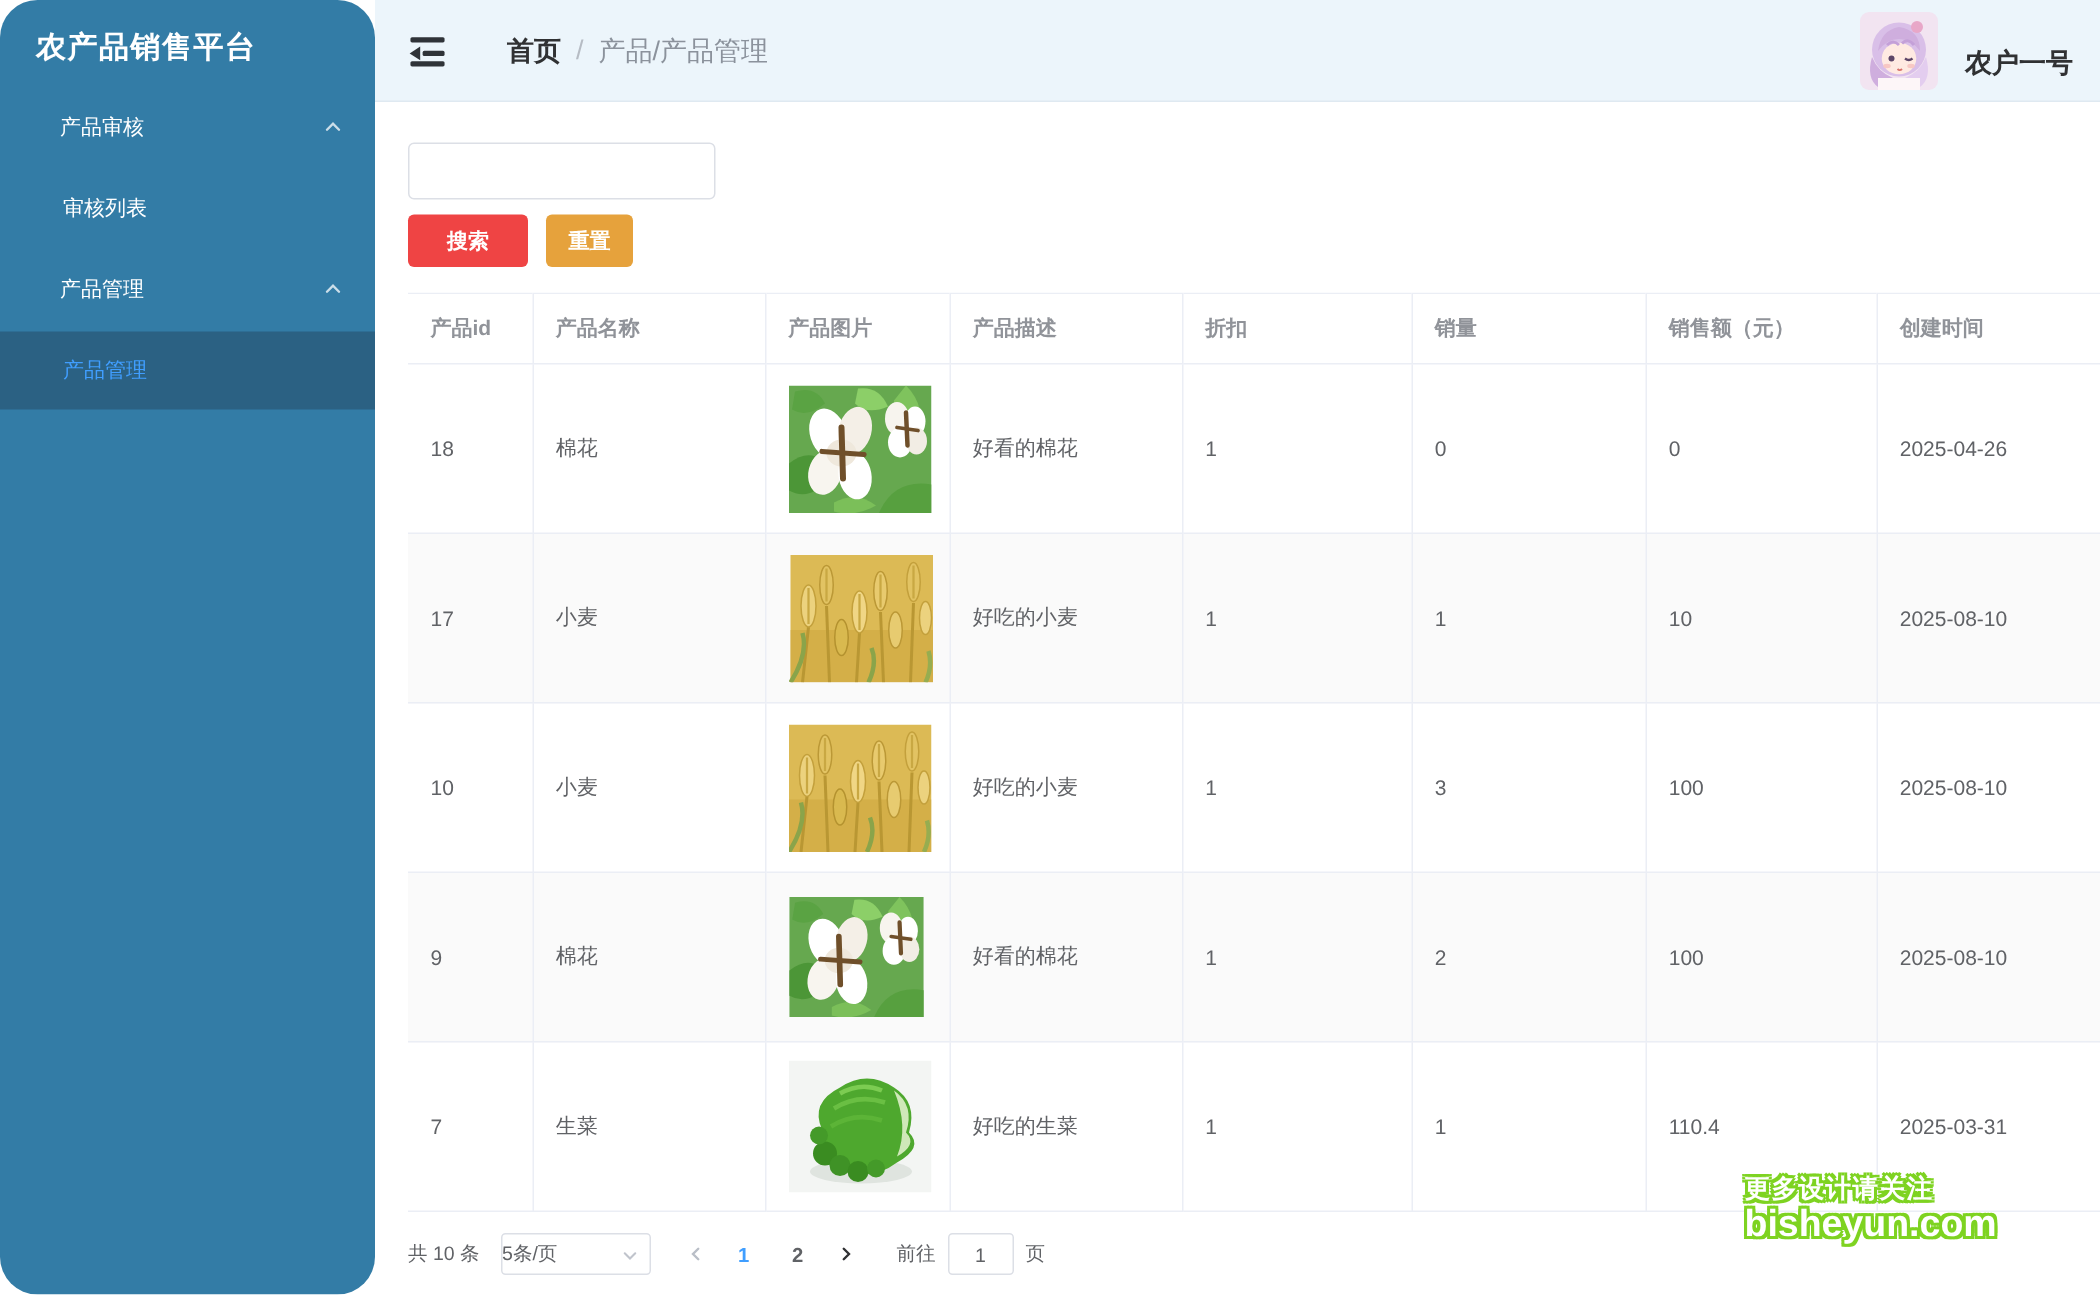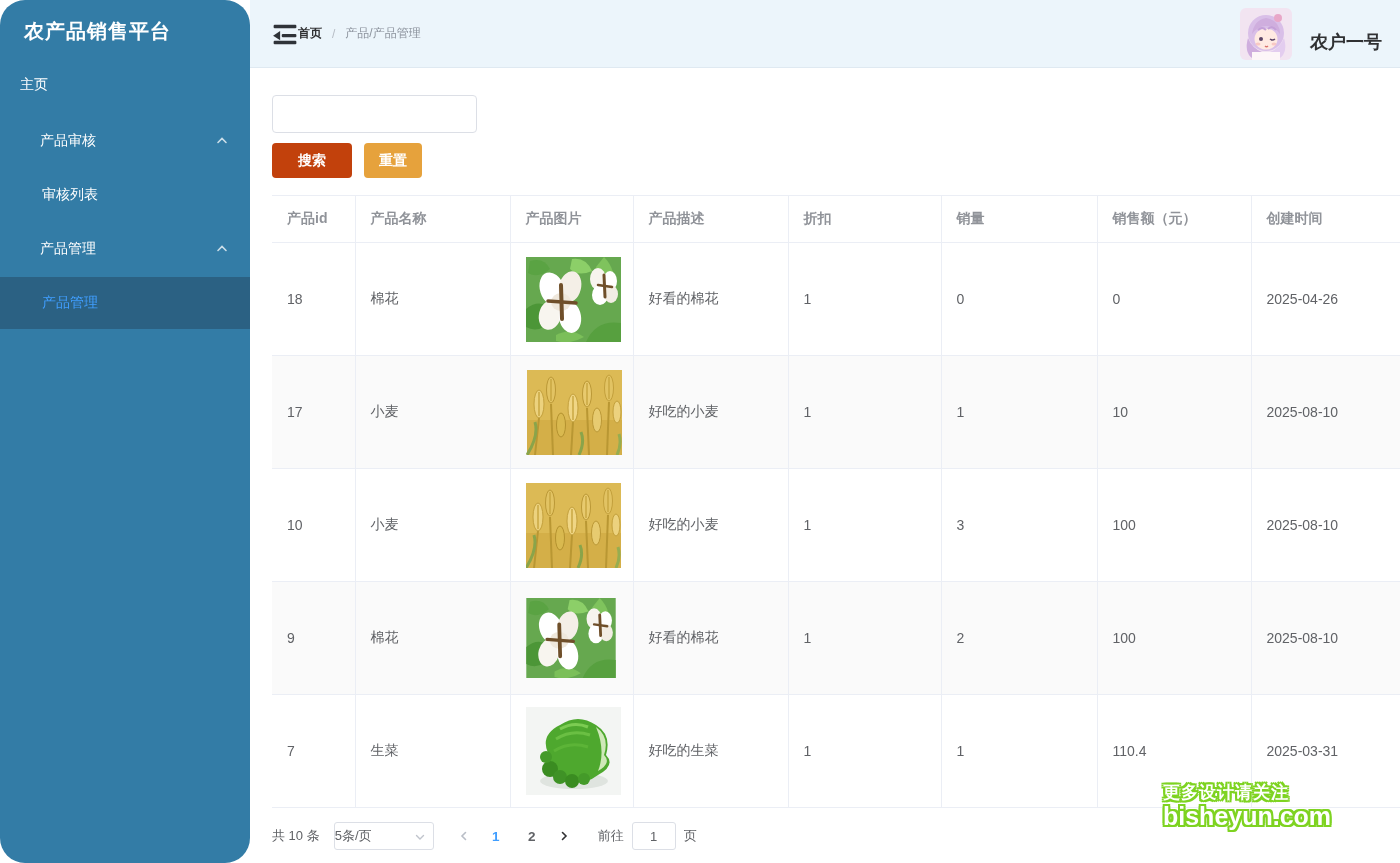--- a/index.html
+++ b/index.html
@@ -17,36 +17,36 @@
   .mi.lvl1 { padding-left:20px; }
   .mi.lvl2 { padding-left:40px; }
   .mi.lvl3 { padding-left:42px; height:52px; }
   .mi .arrow { position:absolute; right:22px; top:50%; margin-top:-6px; width:12px; height:12px; }
   .mi.active { background:#2B6183; color:#409EFF; }
 
   
   .main { flex:1; display:flex; flex-direction:column; min-width:0; }
   .topbar { height:68px; background:#ECF5FB; border-bottom:1px solid #dfe9f1; display:flex; align-items:center; position:relative; }
   .fold-btn { margin-left:22px; width:26px; height:22px; display:inline-flex; align-items:center; justify-content:center; cursor:pointer; }
-  .breadcrumb { display:flex; align-items:center; font-size:12px; }
+  .breadcrumb { display:flex; align-items:center; margin-left:40px; font-size:18px; }
   .crumb-home { font-weight:700; color:#303133; cursor:pointer; }
   .crumb-sep { color:#b6bcc4; margin:0 10px; font-weight:400; }
   .crumb-current { color:#8b929c; }
   .user { position:absolute; right:18px; top:8px; display:flex; align-items:flex-end; cursor:pointer; }
   .avatar { width:52px; height:52px; border-radius:6px; overflow:hidden; display:block; }
   .user-name { font-size:18px; font-weight:700; color:#303133; margin:0 0 6px 18px; }
 
   
   .content { padding:27px 0 0 22px; background:#fff; flex:1; position:relative; }
   .search-input { width:205px; height:38px; border:1px solid #DCDFE6; border-radius:4px; outline:none;
     font-size:14px; padding:0 12px; color:#606266; background:#fff; }
   .btn-row { margin-top:10px; display:flex; gap:12px; }
   .btn { border:none; border-radius:4px; height:35px; color:#fff; font-size:14px; font-weight:700; cursor:pointer;
     font-family:inherit; }
-  .btn-search { width:80px; background:#c2410c; }
+  .btn-search { width:80px; background:#ef4444; }
   .btn-reset { width:58px; background:#E6A23C; }
 
   
   .table-wrap { margin-top:17px; width:1128px; overflow:hidden; }
   table.products { width:1150px; border-collapse:collapse; table-layout:fixed; border-top:1px solid #EBEEF5; }
   .products th { height:47px; font-size:14px; font-weight:600; color:#909399; text-align:left;
     padding-left:15px; border-bottom:1px solid #EBEEF5; border-right:1px solid #EBEEF5; background:#fff; }
   .products th:last-child { border-right:none; }
   .products td { height:113px; font-size:14px; color:#606266; text-align:left; padding-left:15px;
     border-bottom:1px solid #EBEEF5; border-right:1px solid #EBEEF5; vertical-align:middle; }
@@ -159,23 +159,20 @@
       <rect x="12" y="44" width="28" height="8" fill="#fdf6f8"></rect>
     </symbol>
   </defs>
 </svg>
 
 <div class="app">
 
   <aside class="sidebar">
     <div class="sidebar-title">农产品销售平台</div>
     <nav>
-      <div class="mi lvl1">
-        <span>主页</span>
-      </div>
       <div class="mi lvl2">
         <span>产品审核</span>
         <svg class="arrow" viewBox="0 0 12 12">
             <path d="M2 7.5 L6 3.5 L10 7.5" stroke="rgba(255,255,255,0.75)" stroke-width="1.6" fill="none" stroke-linecap="round"></path>
           </svg>
       </div>
       <div class="mi lvl3">
         <span>审核列表</span>
       </div>
       <div class="mi lvl2">

